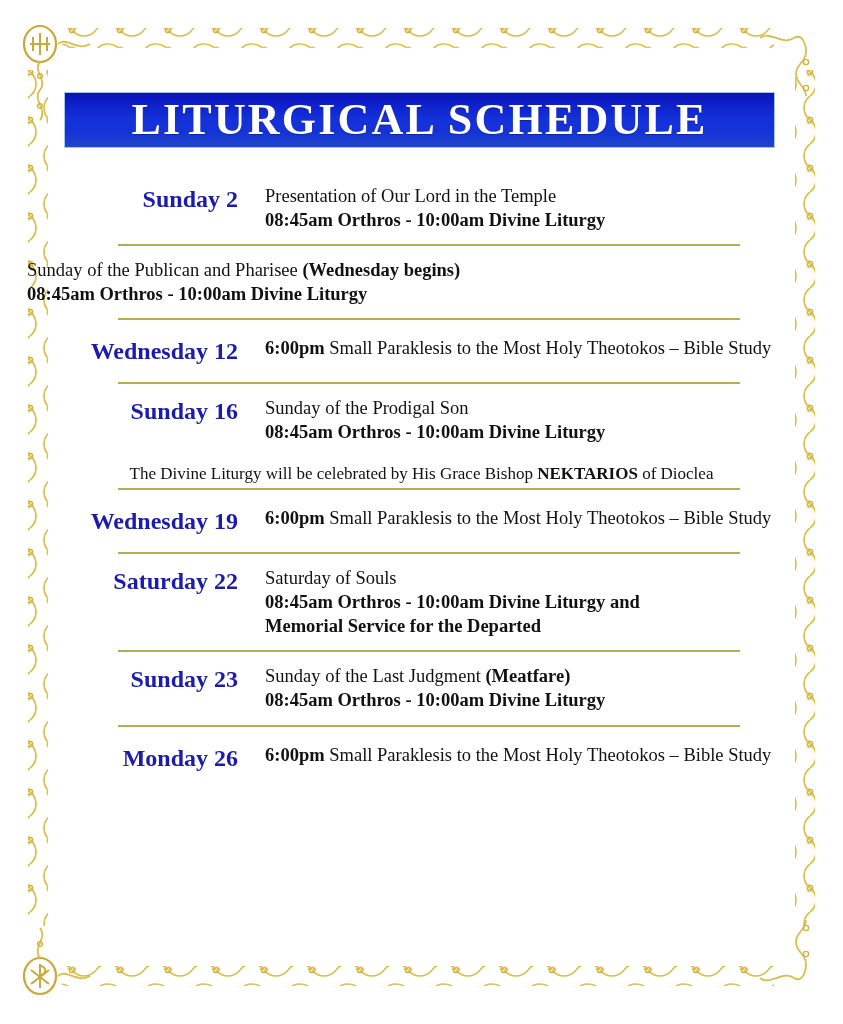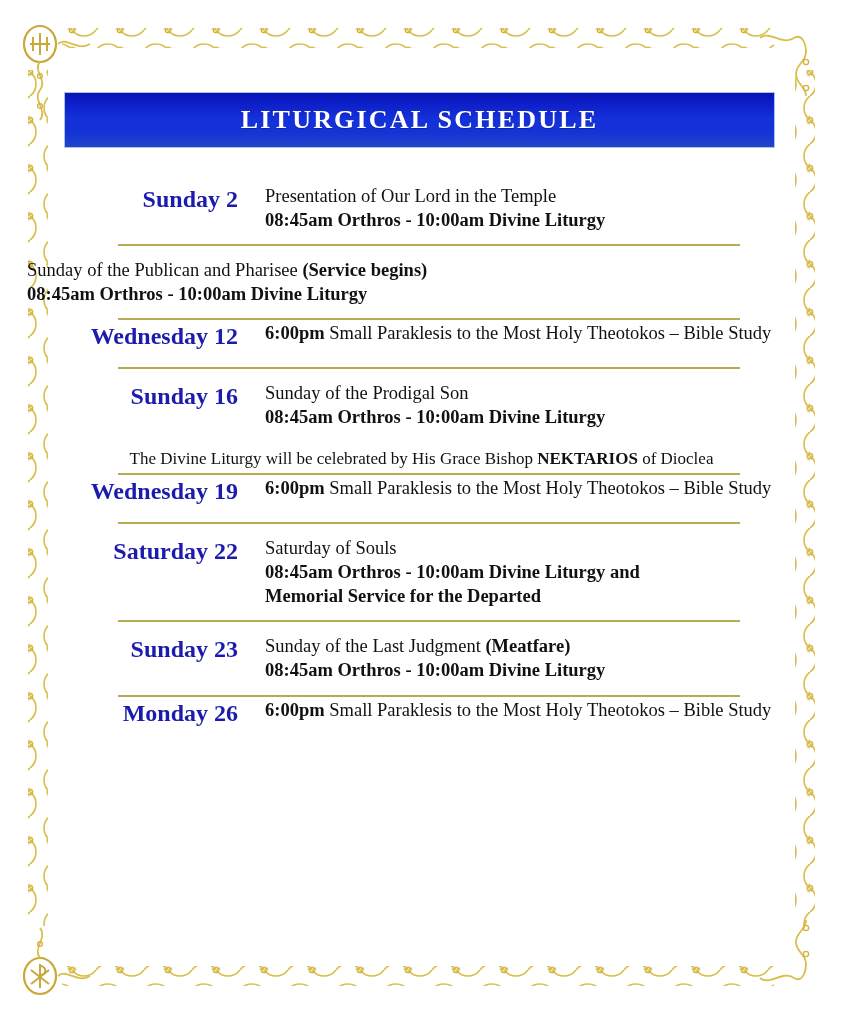--- a/index.html
+++ b/index.html
@@ -39,21 +39,21 @@
     border: 1px solid #a8c4ee;
     box-sizing: border-box;
     display: flex;
     align-items: center;
     justify-content: center;
   }
   #title-banner .title-text {
     color: #ffffff;
     font-family: "Liberation Serif", "DejaVu Serif", serif;
     font-weight: bold;
-    font-size: 26px;
+    font-size: 44px;
     letter-spacing: 2.2px;
     line-height: 1;
     white-space: nowrap;
     text-shadow: 0 1px 0 rgba(0,0,0,0.25);
   }
 
   
   #schedule {
     position: absolute;
     left: 0;
@@ -104,21 +104,21 @@
 
   .desc-line {
     white-space: nowrap;
   }
   .desc-line.regular { font-weight: normal; font-family: Liberation Serif, serif; }
   .desc-line.bold    { font-weight: bold; }
   .desc-line b       { font-weight: bold; }
   .desc-line .lead   { font-weight: bold; }
 
   
-  .entry.single .entry-body { padding-top: 1px; padding-bottom: 16px; }
+  .entry.single .entry-body { padding-top: 16px; padding-bottom: 16px; }
   .entry.single .date-cell  { line-height: 1.25; }
 
   
   .note-line {
     text-align: center;
     font-size: 17px;
     color: #111111;
     padding: 8px 0 4px 0;
     white-space: nowrap;
   }
@@ -214,21 +214,21 @@
         <div class="desc-cell">
           <div class="desc-line regular">Presentation of Our Lord in the Temple</div>
           <div class="desc-line bold">08:45am Orthros - 10:00am Divine Liturgy</div>
         </div>
       </div>
     </div>
     <div class="entry">
       <div class="divider"></div>
       <div class="entry-body">
         <div class="desc-cell">
-          <div class="desc-line regular"><span>Sunday of the Publican and Pharisee </span><b>(Service begins)</b></div>
+          <div class="desc-line regular"><span>Sunday of the Publican and Pharisee </span><b>(Wednesday begins)</b></div>
           <div class="desc-line bold">08:45am Orthros - 10:00am Divine Liturgy</div>
         </div>
       </div>
     </div>
     <div class="entry single">
       <div class="divider"></div>
       <div class="entry-body">
         <div class="date-cell">Wednesday 12</div>
         <div class="desc-cell">
           <div class="desc-line regular"><span class="lead">6:00pm</span><span> Small Paraklesis to the Most Holy Theotokos – Bible Study</span></div>

